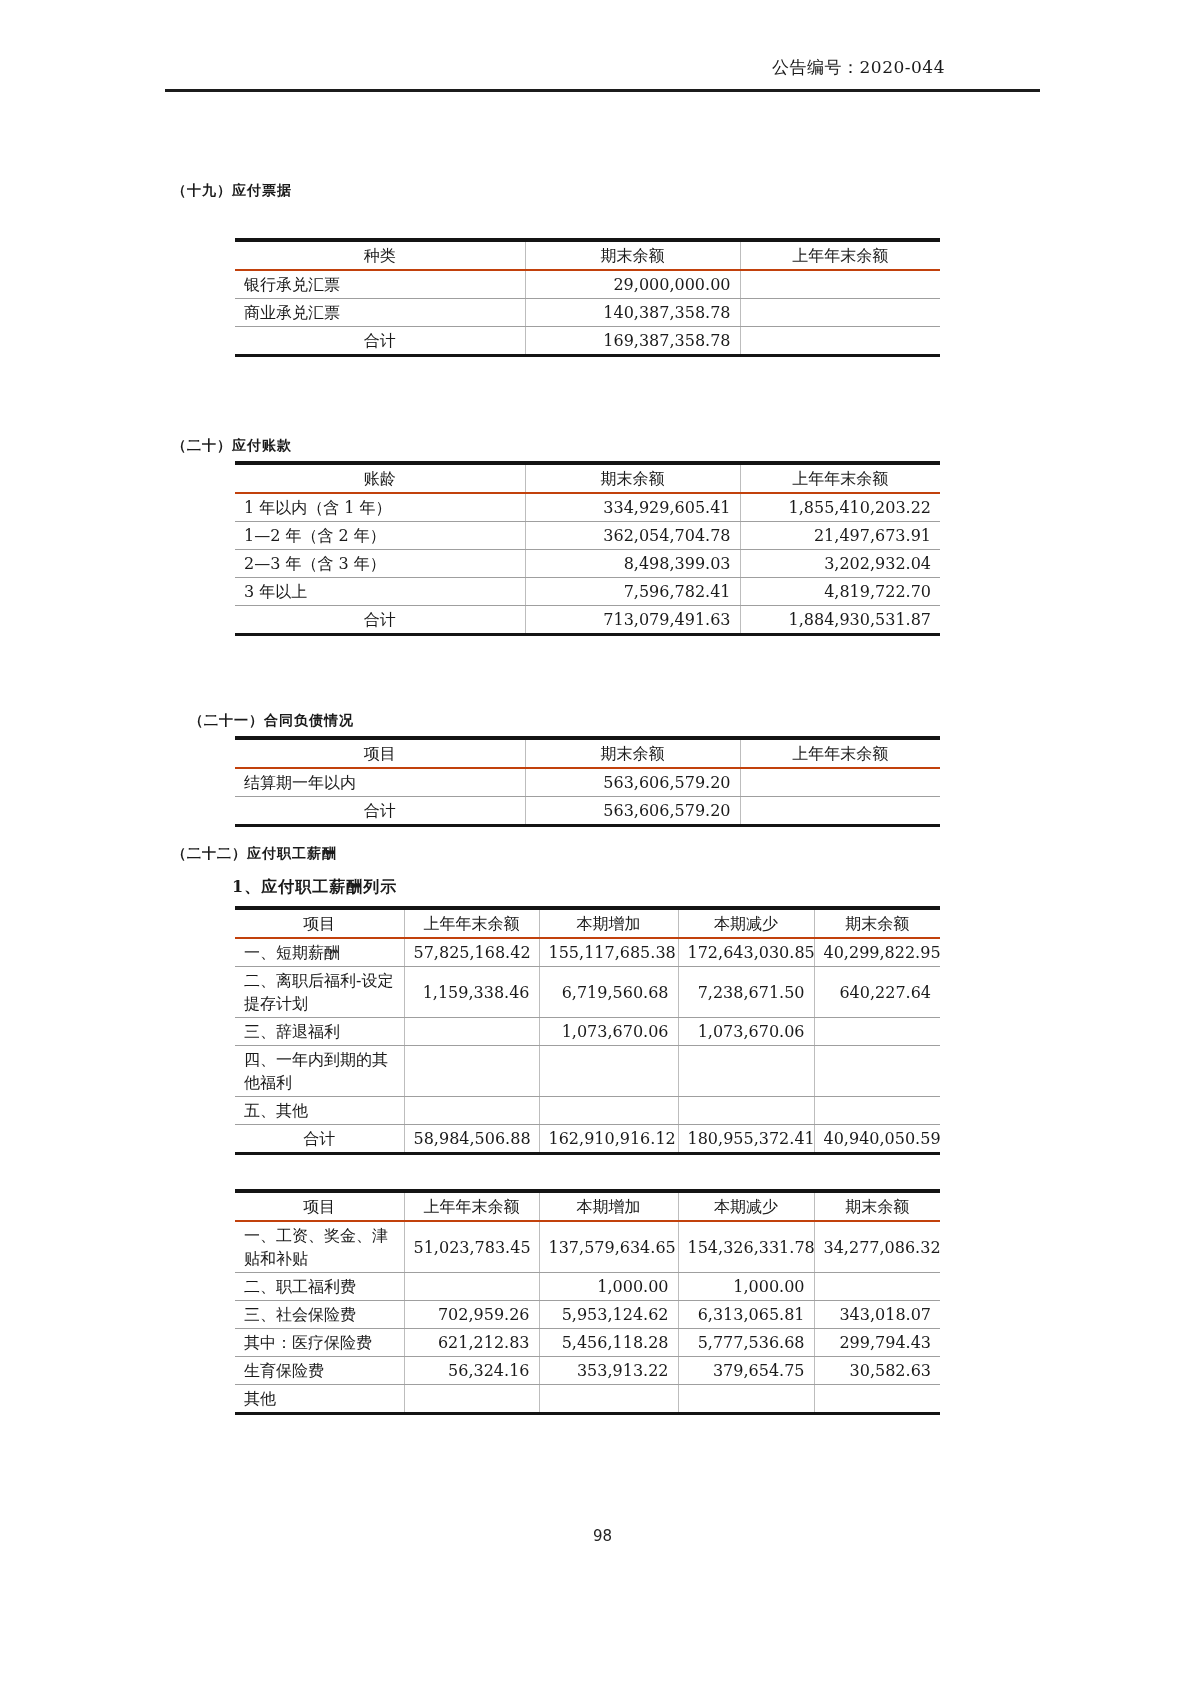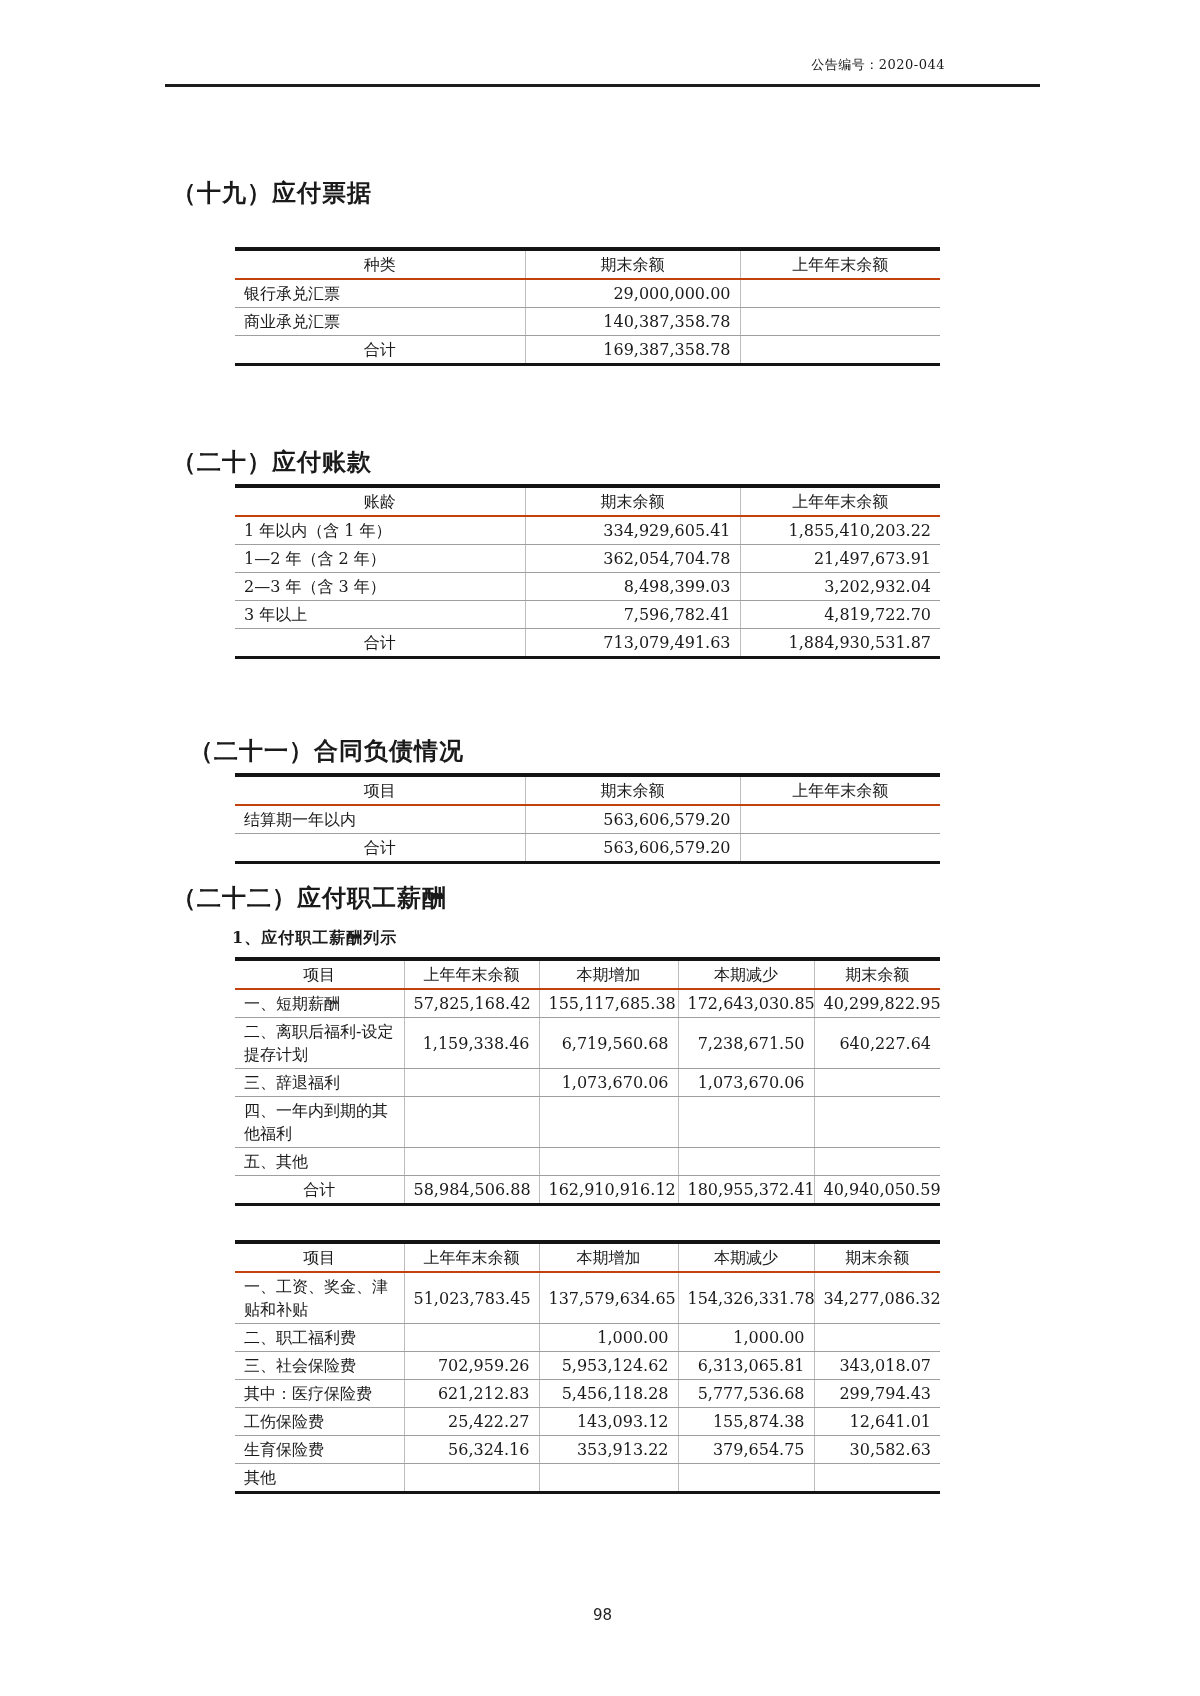--- a/index.html
+++ b/index.html
@@ -4,24 +4,24 @@
 <style>
   * { margin: 0; padding: 0; box-sizing: border-box; }
   html, body { background: #ffffff; }
   body {
     width: 1200px; height: 1696px; overflow: hidden;
     font-family: "DejaVu Serif", "Liberation Serif", serif;
     color: #1a1a1a;
   }
   .page { padding: 56px 160px 0 165px; }
 
-  .notice-line { text-align: right; font-size: 13px; margin-right: 95px; letter-spacing: 0.5px; }
+  .notice-line { text-align: right; font-size: 17px; margin-right: 95px; letter-spacing: 0.5px; }
   .top-rule { margin-top: 10px; height: 3px; background: #1c1c1c; }
 
-  .sec-title { font-size: 24px; font-weight: bold; margin-left: 7px; letter-spacing: 1px; }
+  .sec-title { font-size: 14px; font-weight: bold; margin-left: 7px; letter-spacing: 1px; }
   .sub-title { font-size: 16px; font-weight: bold; margin-left: 67px; letter-spacing: 1px; }
 
   .mt-s19  { margin-top: 90px; }
   .mt-t1   { margin-top: 38px; }
   .mt-s20  { margin-top: 80px; }
   .mt-t2   { margin-top: 6px; }
   .mt-s21  { margin-top: 76px; margin-left: 24px; }
   .mt-t3   { margin-top: 6px; }
   .mt-s22  { margin-top: 18px; }
   .mt-sub1 { margin-top: 14px; }
@@ -275,27 +275,20 @@
       <td class="num">343,018.07</td>
     </tr>
     <tr>
       <td class="lbl">其中：医疗保险费</td>
       <td class="num">621,212.83</td>
       <td class="num">5,456,118.28</td>
       <td class="num">5,777,536.68</td>
       <td class="num">299,794.43</td>
     </tr>
     <tr>
-      <td class="lbl ind">工伤保险费</td>
-      <td class="num">25,422.27</td>
-      <td class="num">143,093.12</td>
-      <td class="num">155,874.38</td>
-      <td class="num">12,641.01</td>
-    </tr>
-    <tr>
       <td class="lbl ind">生育保险费</td>
       <td class="num">56,324.16</td>
       <td class="num">353,913.22</td>
       <td class="num">379,654.75</td>
       <td class="num">30,582.63</td>
     </tr>
     <tr class="total">
       <td class="lbl ind">其他</td>
       <td class="num"></td>
       <td class="num"></td>

